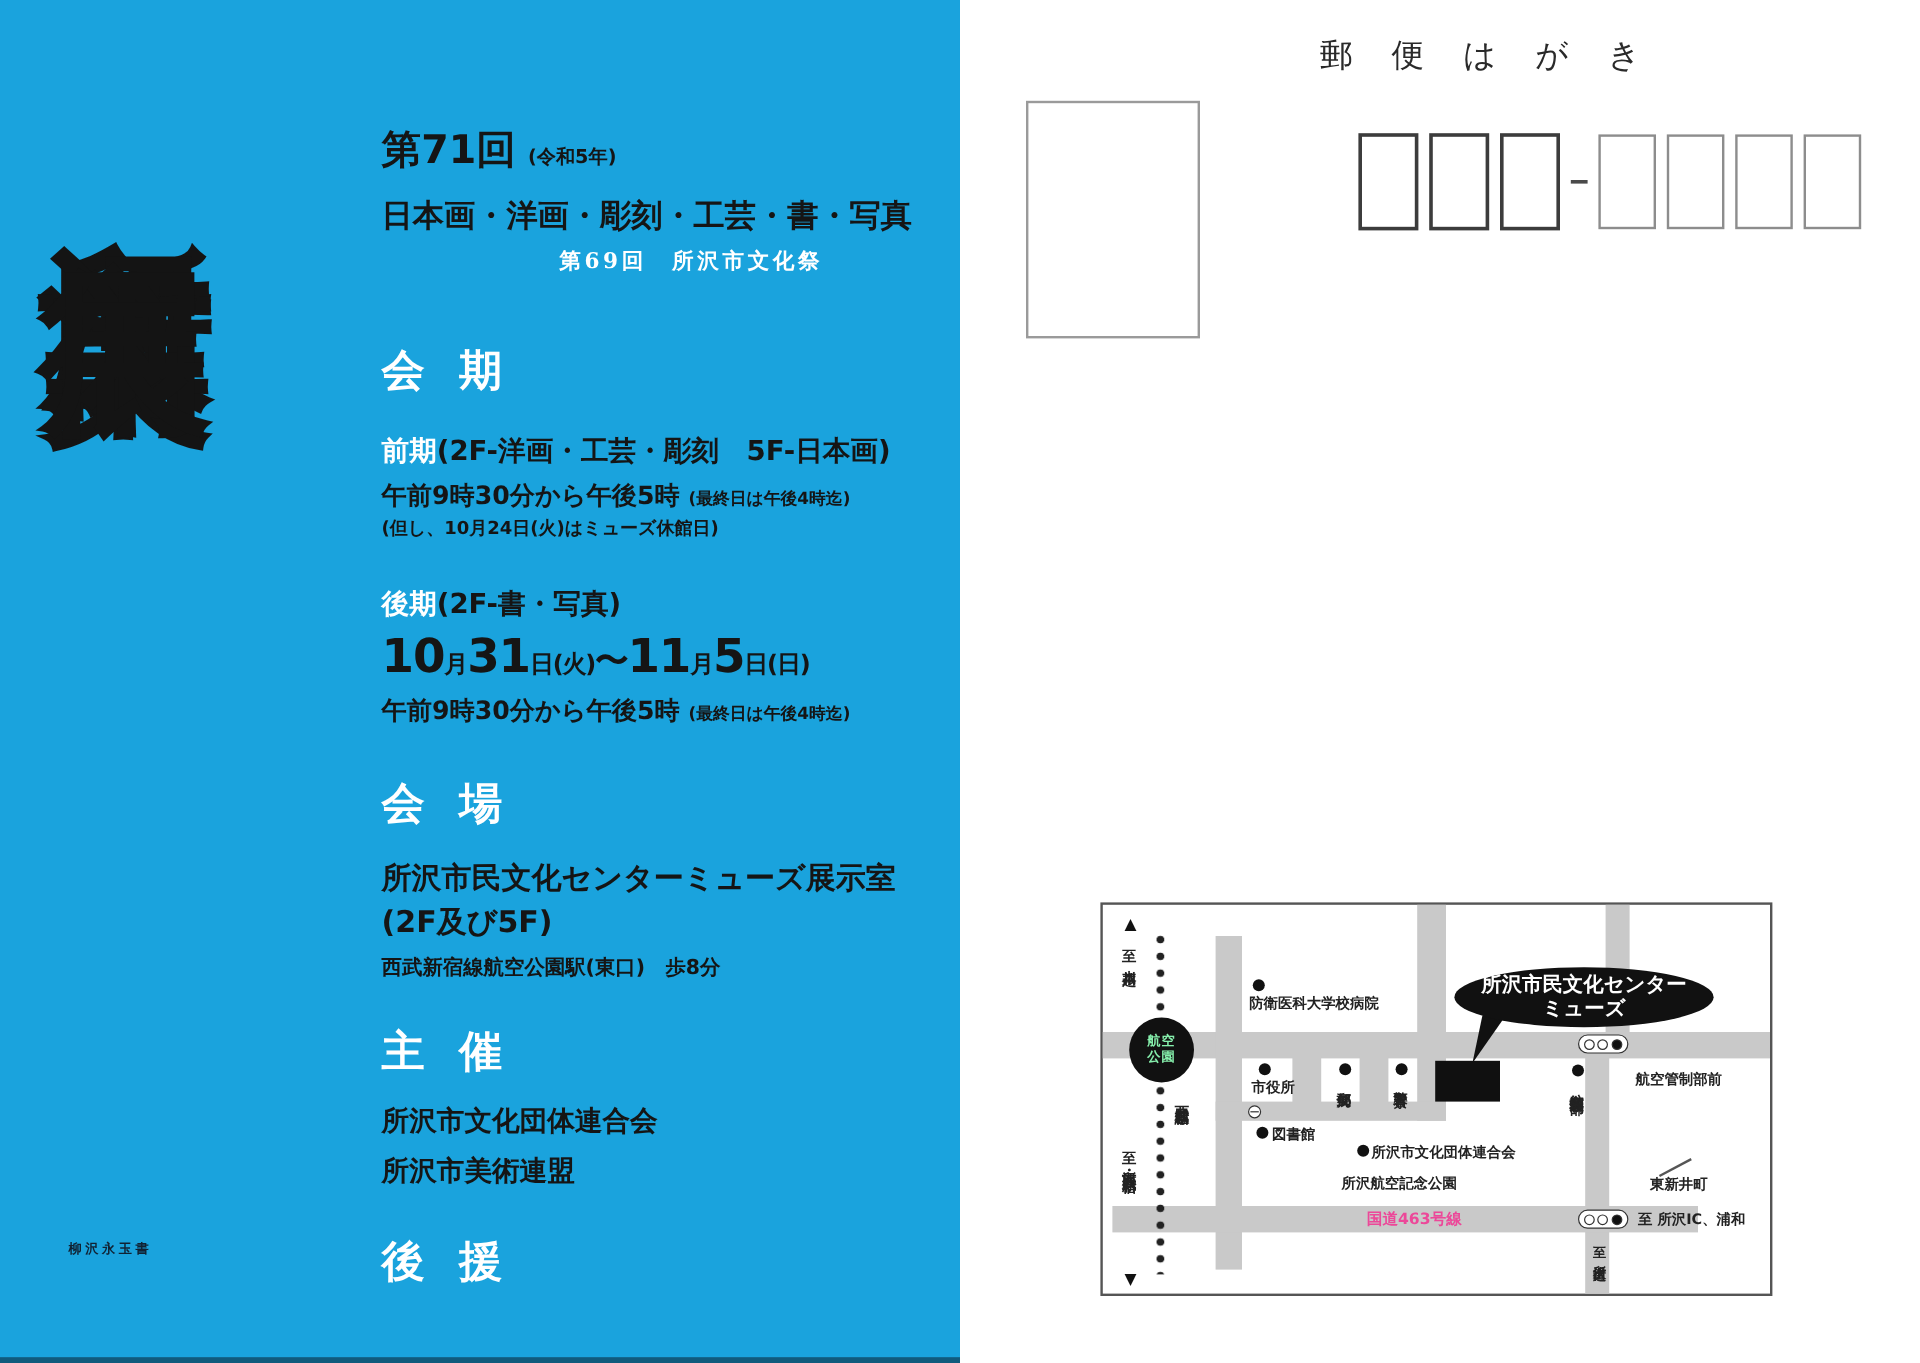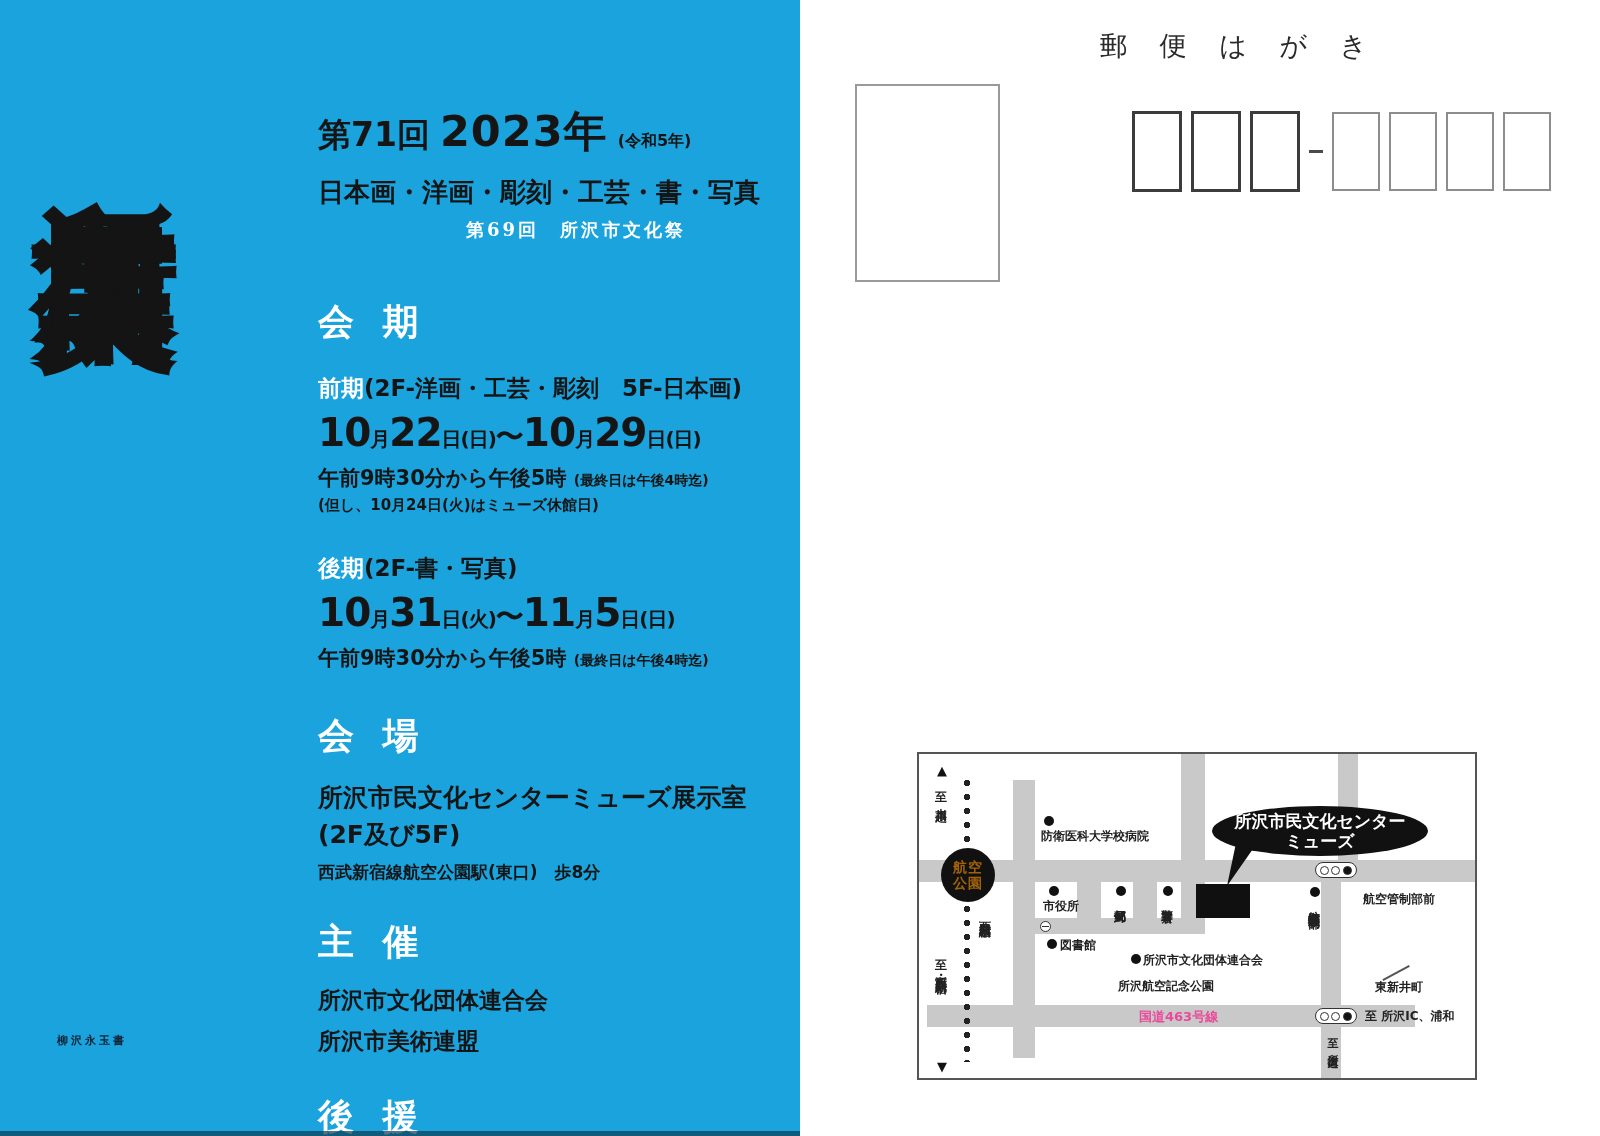--- a/index.html
+++ b/index.html
@@ -59,22 +59,22 @@
   .map{left:917px;top:752px;width:560px;height:328px;background:#fff;border:2px solid #555;box-sizing:border-box;}
   .road{position:absolute;background:#c9c9c9;}
   .rail-dots{position:absolute;left:44px;top:22px;width:8px;height:286px;
     background-image:radial-gradient(circle,#222 38%,transparent 42%);background-size:8px 14px;}
   .tri{position:absolute;font-size:13px;color:#111;line-height:1;}
   .vtext{position:absolute;writing-mode:vertical-rl;text-orientation:upright;
     font-size:12px;font-weight:700;color:#222;letter-spacing:1px;line-height:1;}
   .mlabel{position:absolute;font-size:12px;font-weight:700;color:#222;white-space:nowrap;line-height:1.1;}
   .dot{position:absolute;width:10px;height:10px;border-radius:50%;background:#111;}
   .station{position:absolute;left:22px;top:94px;width:54px;height:54px;border-radius:50%;
-    background:#111;color:#a16207;display:flex;flex-direction:column;align-items:center;justify-content:center;
-    font-size:14px;font-weight:900;line-height:1.15;letter-spacing:1px;}
+    background:#111;color:#86efac;display:flex;flex-direction:column;align-items:center;justify-content:center;
+    font-size:11px;font-weight:900;line-height:1.15;letter-spacing:1px;}
   .balloon{position:absolute;left:293px;top:52px;width:216px;height:50px;border-radius:50%;
     background:#111;color:#fff;display:flex;flex-direction:column;align-items:center;justify-content:center;
     font-weight:900;line-height:1.2;z-index:3;}
   .balloon .l1{font-size:17px;white-space:nowrap;}
   .balloon .l2{font-size:17px;}
   .balloon-tail{position:absolute;left:308px;top:92px;width:28px;height:40px;background:#111;
     clip-path:polygon(100% 0,30% 0,0 100%);z-index:2;}
   .building{position:absolute;left:277px;top:130px;width:54px;height:34px;background:#101010;z-index:1;}
   .signal{position:absolute;width:42px;height:16px;background:#fff;border:1px solid #333;border-radius:8px;
     display:flex;align-items:center;justify-content:space-around;padding:0 3px;box-sizing:border-box;z-index:2;}
@@ -89,33 +89,29 @@
 <body>
 
 <div class="abs flyer">
 
   <div class="abs calligraphy">所沢市美術展</div>
   <div class="abs signature">柳沢永玉書</div>
 
   <div class="abs info">
     <div class="title-row">
       <span class="edition">第71回</span>
-      <span class="year">2023年</span>
       <span class="era">(令和5年)</span>
     </div>
     <div class="genres">日本画・洋画・彫刻・工芸・書・写真</div>
     <div class="festival">第69回　所沢市文化祭</div>
 
     <div class="heading h-kaiki">会 期</div>
 
     <div class="mixline">
       <span class="wlabel">前期</span><span>(2F-洋画・工芸・彫刻　5F-日本画)</span>
-    </div>
-    <div class="dateline">
-      <span class="date-num">10</span><span class="date-unit">月</span><span class="date-num">22</span><span class="date-unit">日(日)</span><span class="date-tilde">〜</span><span class="date-num">10</span><span class="date-unit">月</span><span class="date-num">29</span><span class="date-unit">日(日)</span>
     </div>
     <div class="timeline">
       <span>午前9時30分から午後5時</span>
       <span class="time-note">(最終日は午後4時迄)</span>
     </div>
     <div class="closed-note">(但し、10月24日(火)はミューズ休館日)</div>
 
     <div class="mixline gap-late">
       <span class="wlabel">後期</span><span>(2F-書・写真)</span>
     </div>

